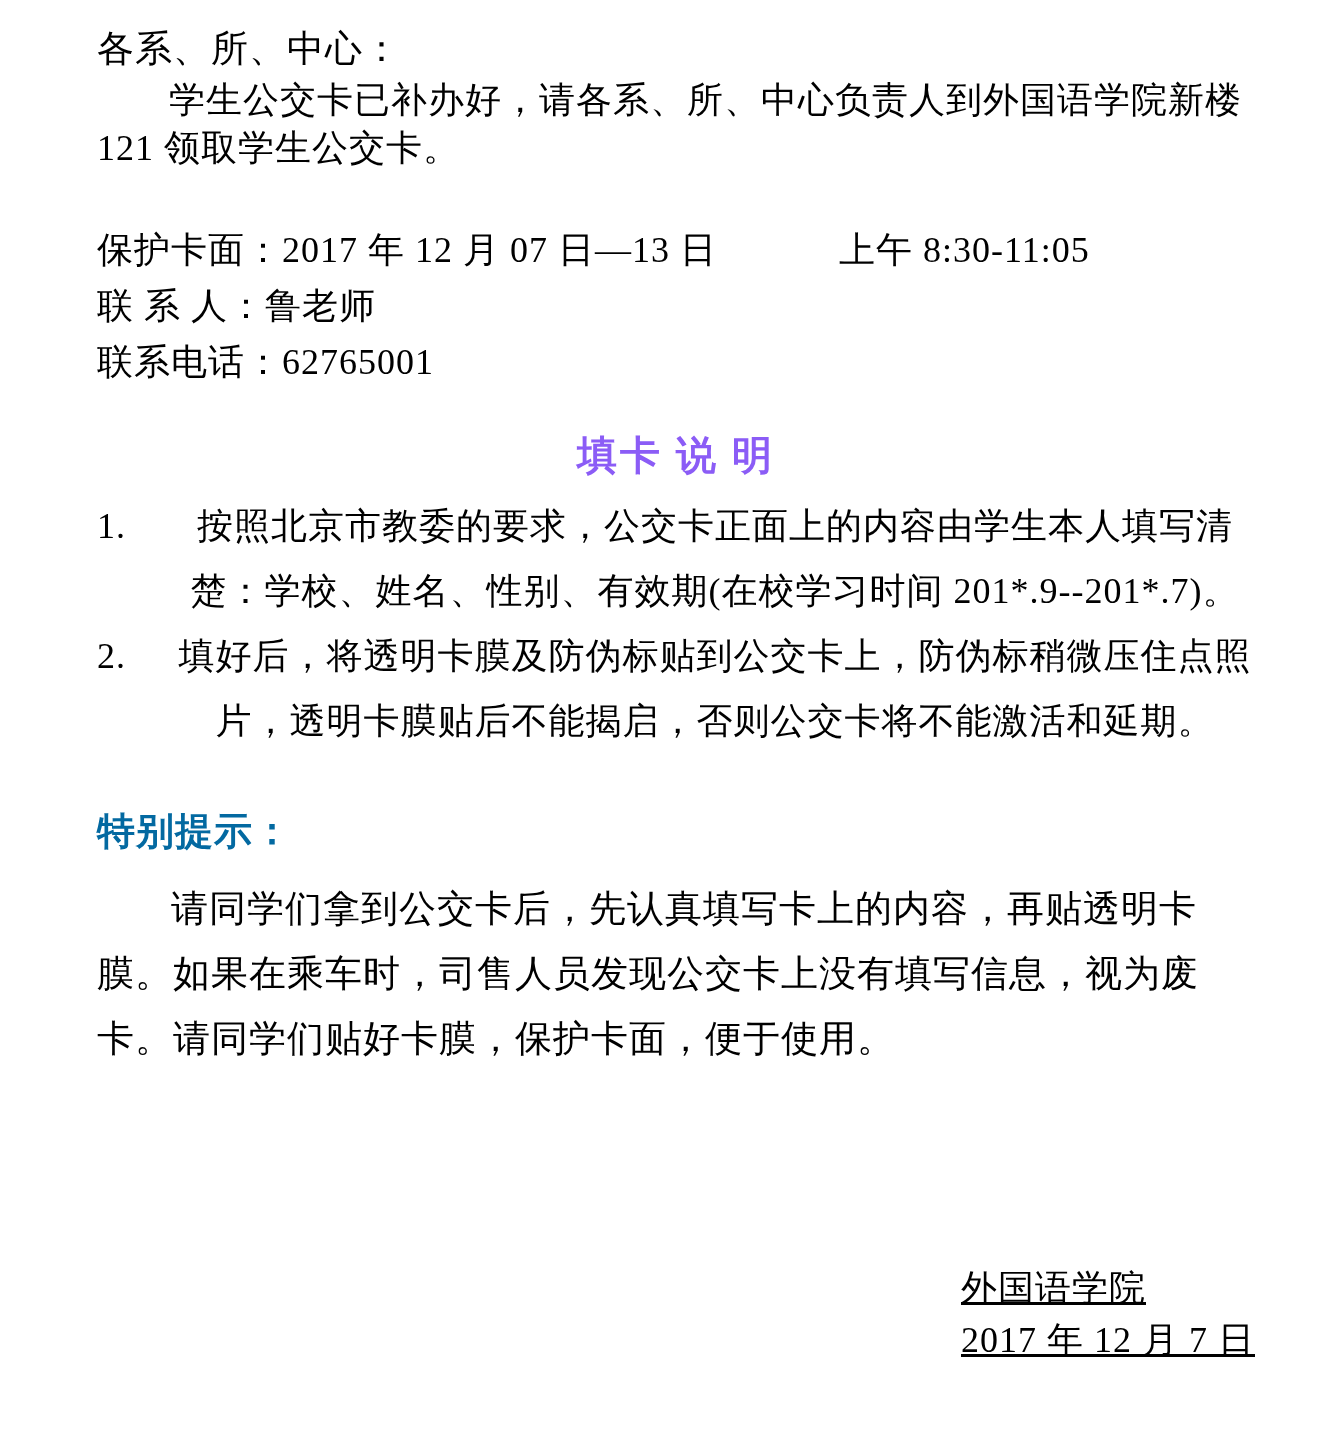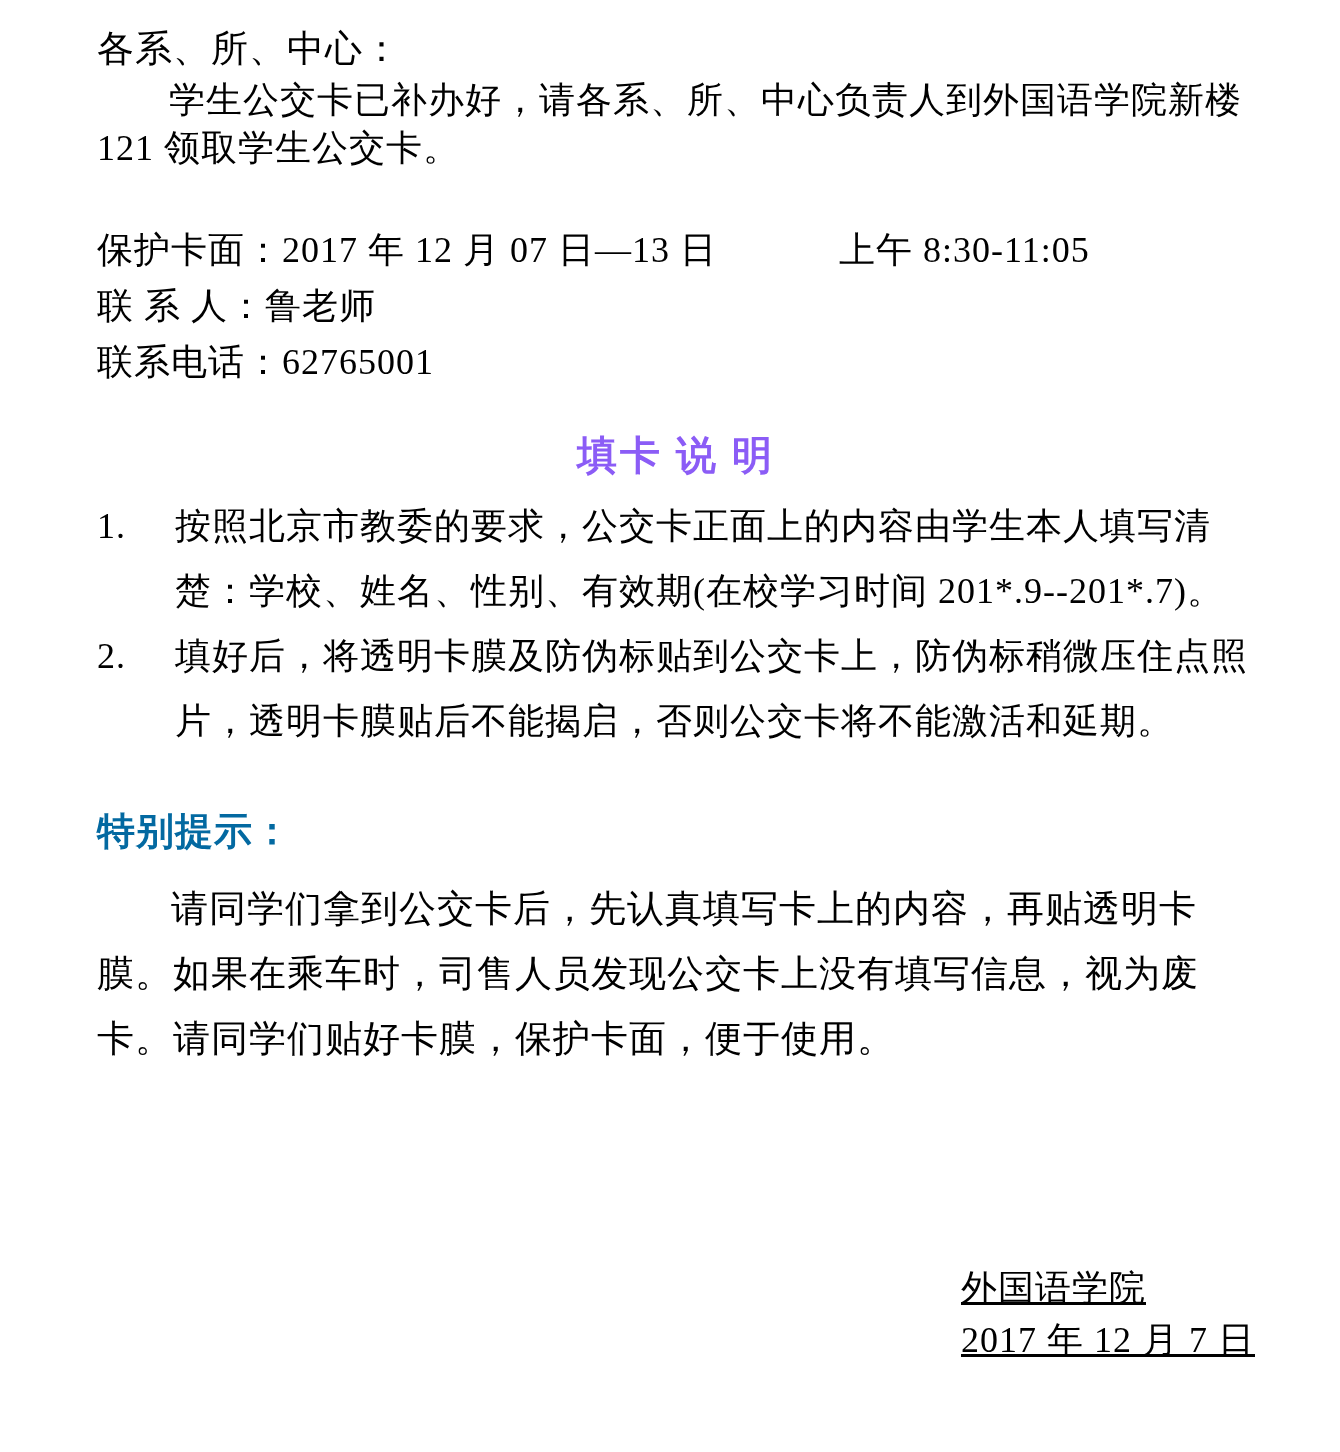--- a/index.html
+++ b/index.html
@@ -56,20 +56,21 @@
   .list-item {
     display: flex;
     align-items: flex-start;
     line-height: 65px;
   }
   .list-item .num {
     flex: 0 0 78px;
   }
   .list-item .txt {
     flex: 1 1 auto;
+    text-align: center;
   }
   .notice-title {
     margin-top: 54px;
     color: #0369a1;
     font-weight: bold;
     font-size: 38px;
     line-height: 46px;
   }
   .notice-text {
     margin: 22px 0 0 0;

